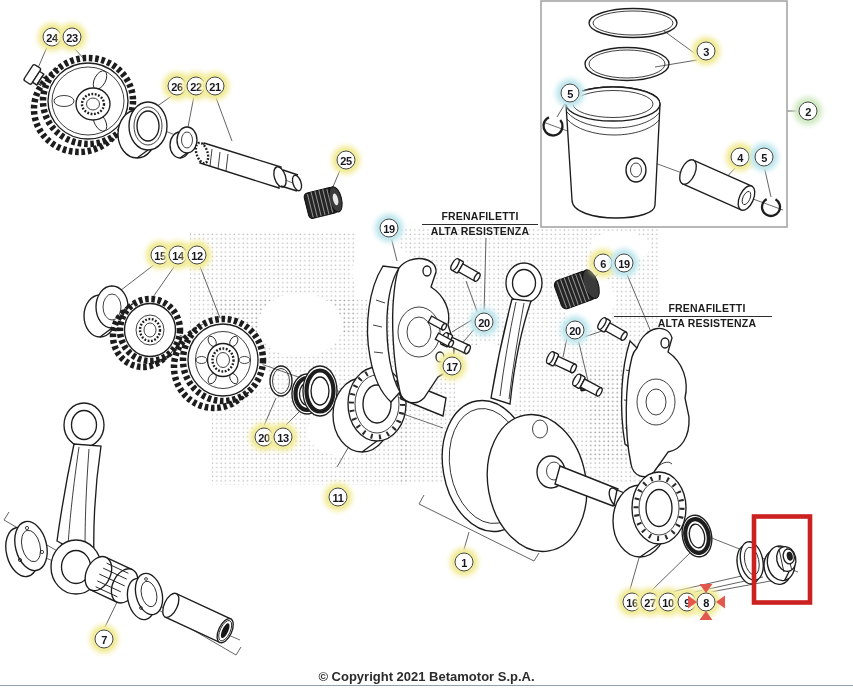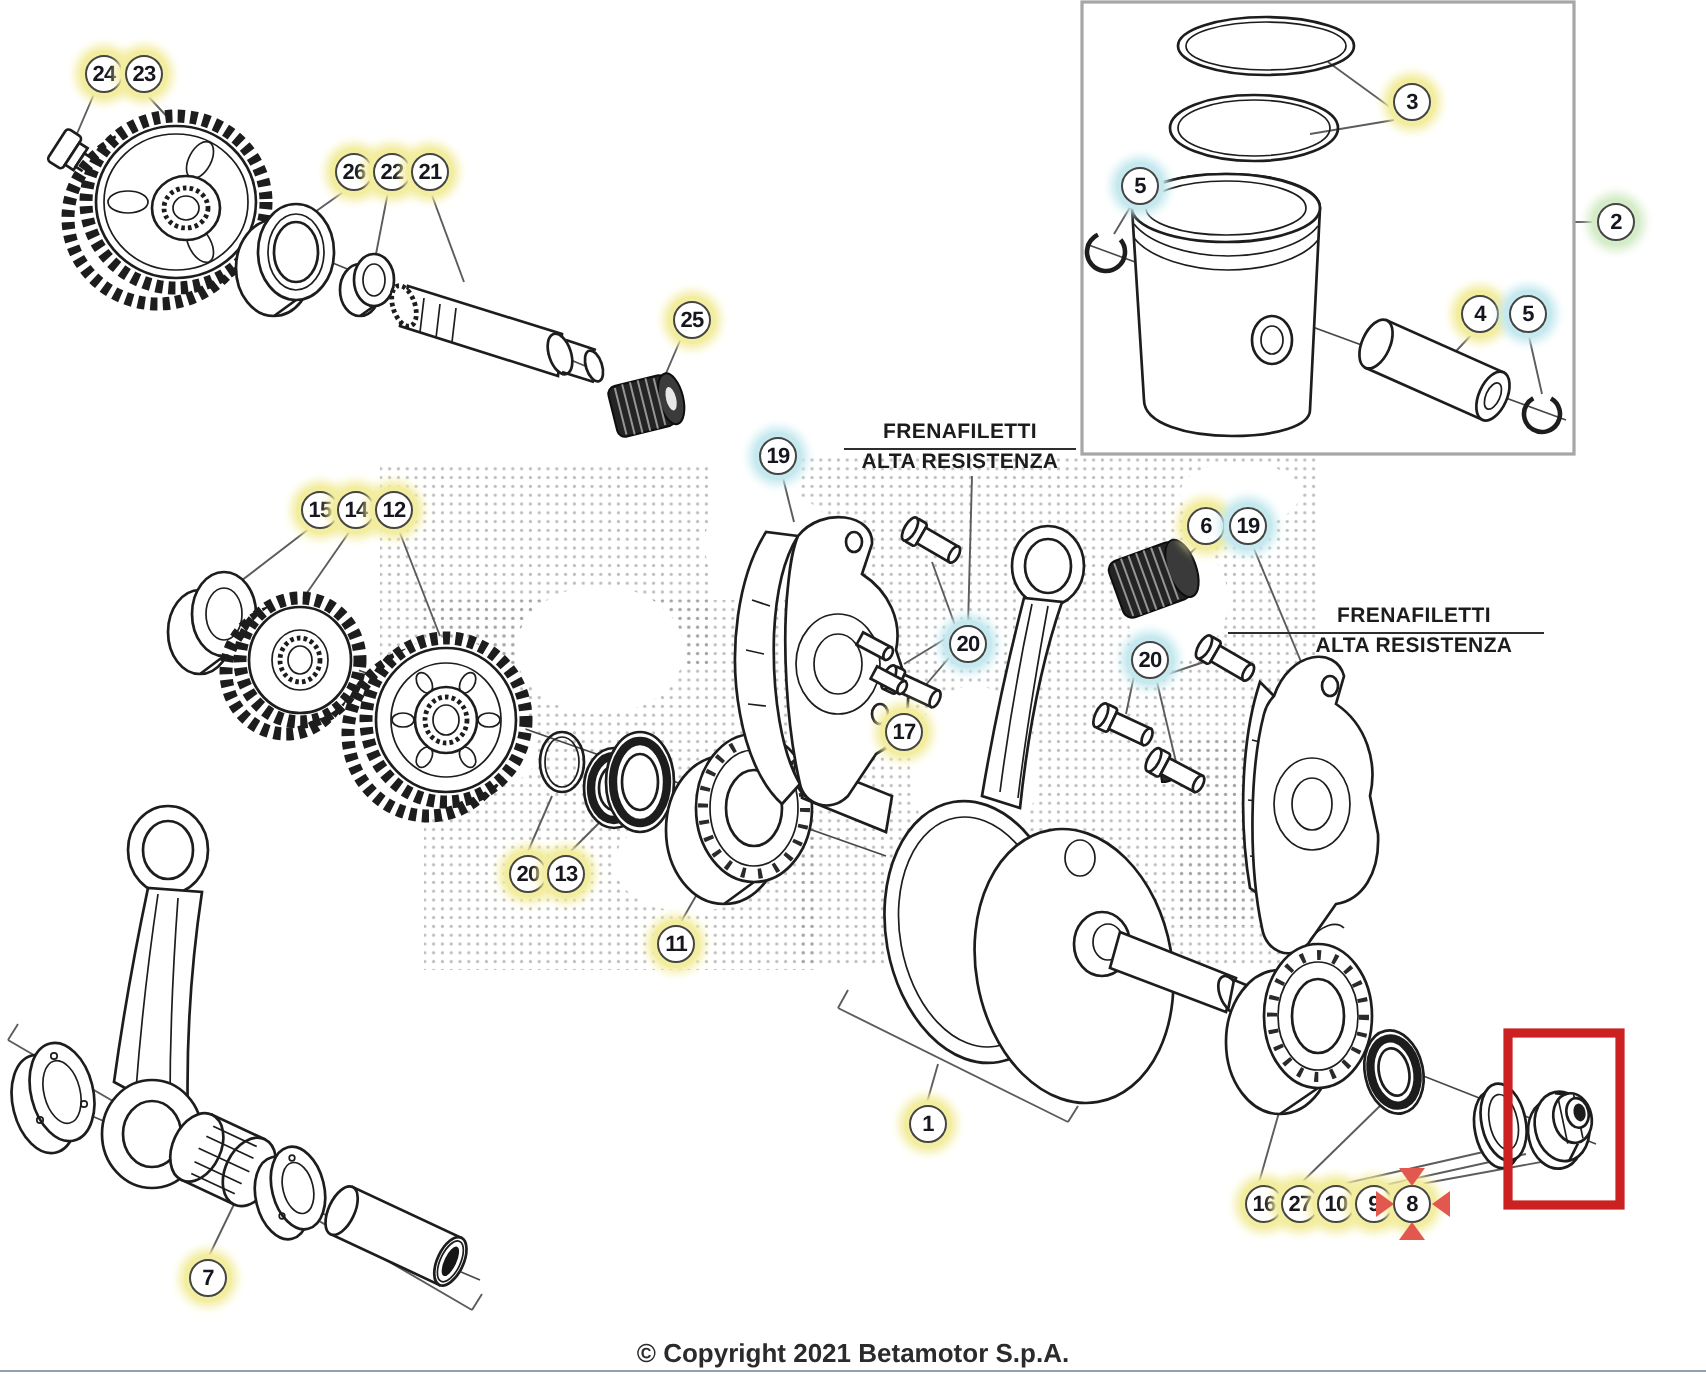--- a/index.html
+++ b/index.html
@@ -453,21 +453,21 @@
       </div>
       <div class="callout hl-cyan" style="left: 575px; top: 330px;">
         <span class="num">20</span>
       </div>
       <div class="callout hl-yellow" style="left: 264px; top: 437px;">
         <span class="num">20</span>
       </div>
       <div class="callout hl-yellow" style="left: 283px; top: 437px;">
         <span class="num">13</span>
       </div>
-      <div class="callout hl-yellow" style="left: 338px; top: 472px;">
+      <div class="callout hl-yellow" style="left: 338px; top: 497px;">
         <span class="num">11</span>
       </div>
       <div class="callout hl-yellow" style="left: 464px; top: 562px;">
         <span class="num">1</span>
       </div>
       <div class="callout hl-yellow" style="left: 104px; top: 639px;">
         <span class="num">7</span>
       </div>
       <div class="callout hl-yellow" style="left: 632px; top: 602px;">
         <span class="num">16</span>

